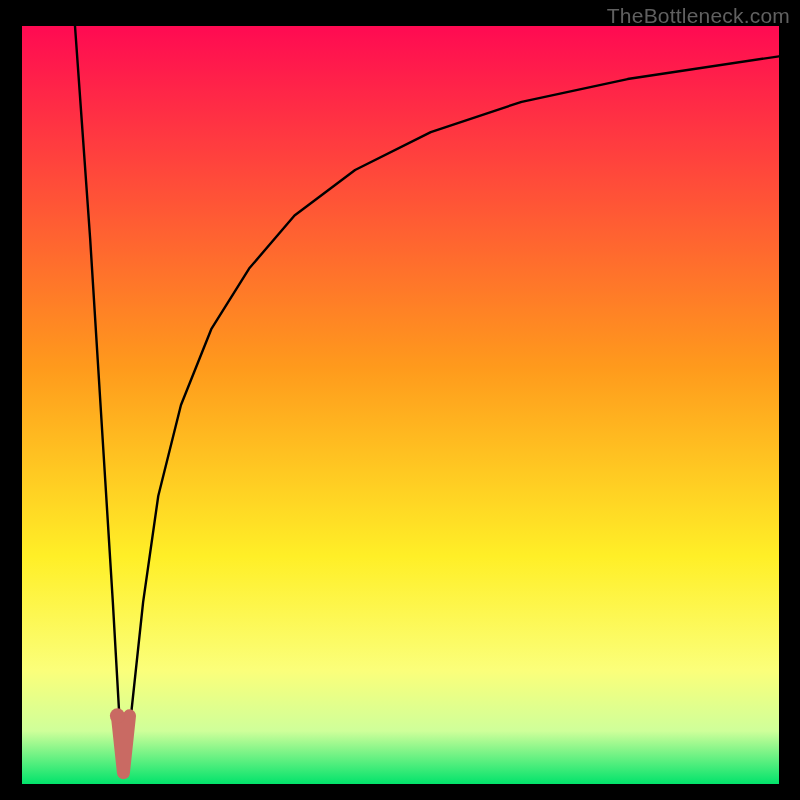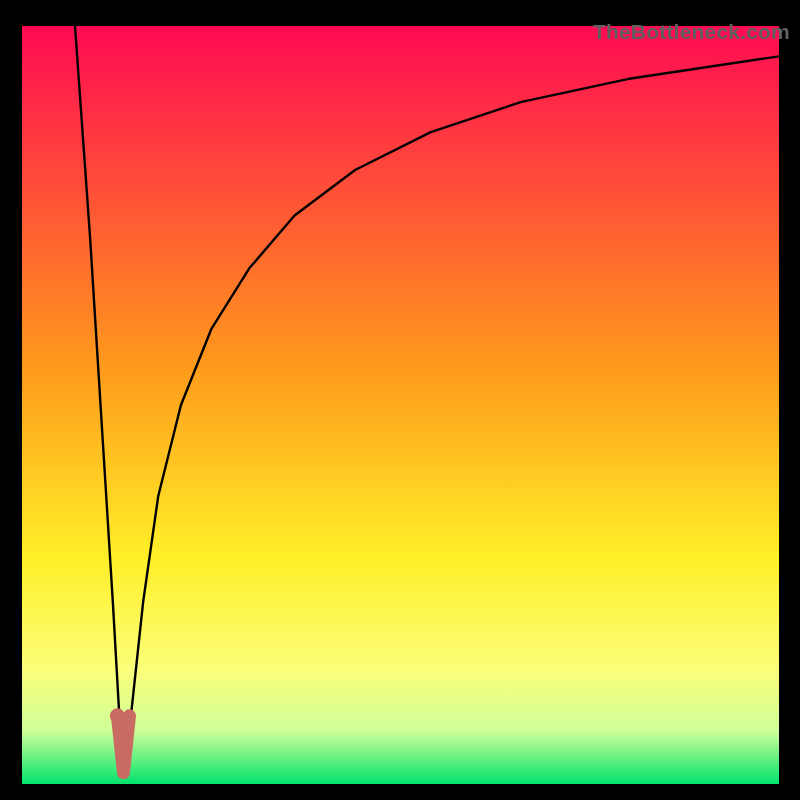--- a/index.html
+++ b/index.html
@@ -22,23 +22,22 @@
   .plot {
     position: absolute;
     box-sizing: border-box;
   }
   .watermark {
     position: absolute;
     top: 4px;
     right: 10px;
     color: #606060;
     font-size: 21px;
-    font-weight: 700;
+    font-weight: 400;
     letter-spacing: 0.2px;
-    margin-top: 16px;
   }
   svg { display: block; }
 </style>
 </head>
 <body>
 
 <div class="frame">
   <div class="plot" id="plot" style="left: 22px; top: 26px; width: 757px; height: 758px;">
       <svg width="757" height="758">
         <defs>

